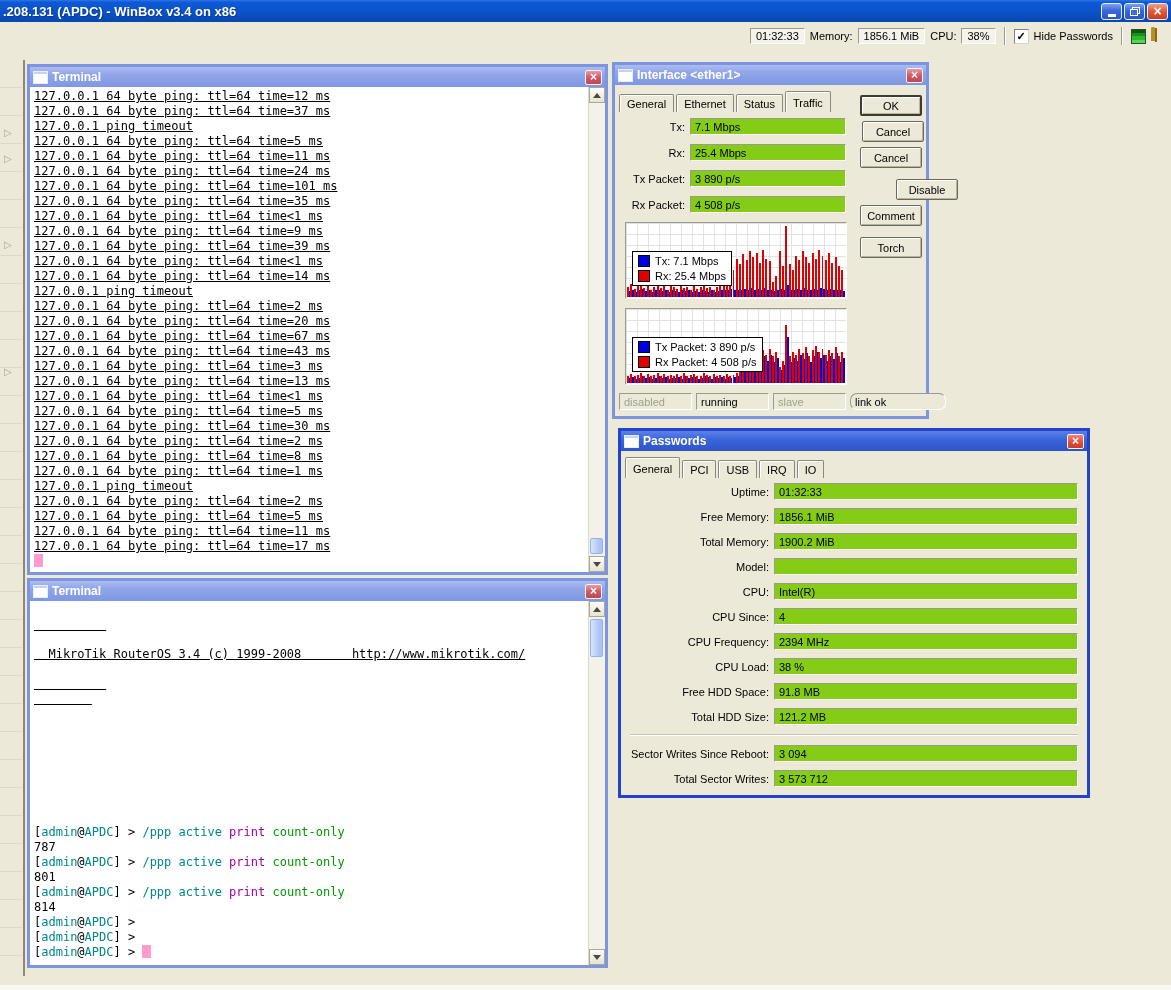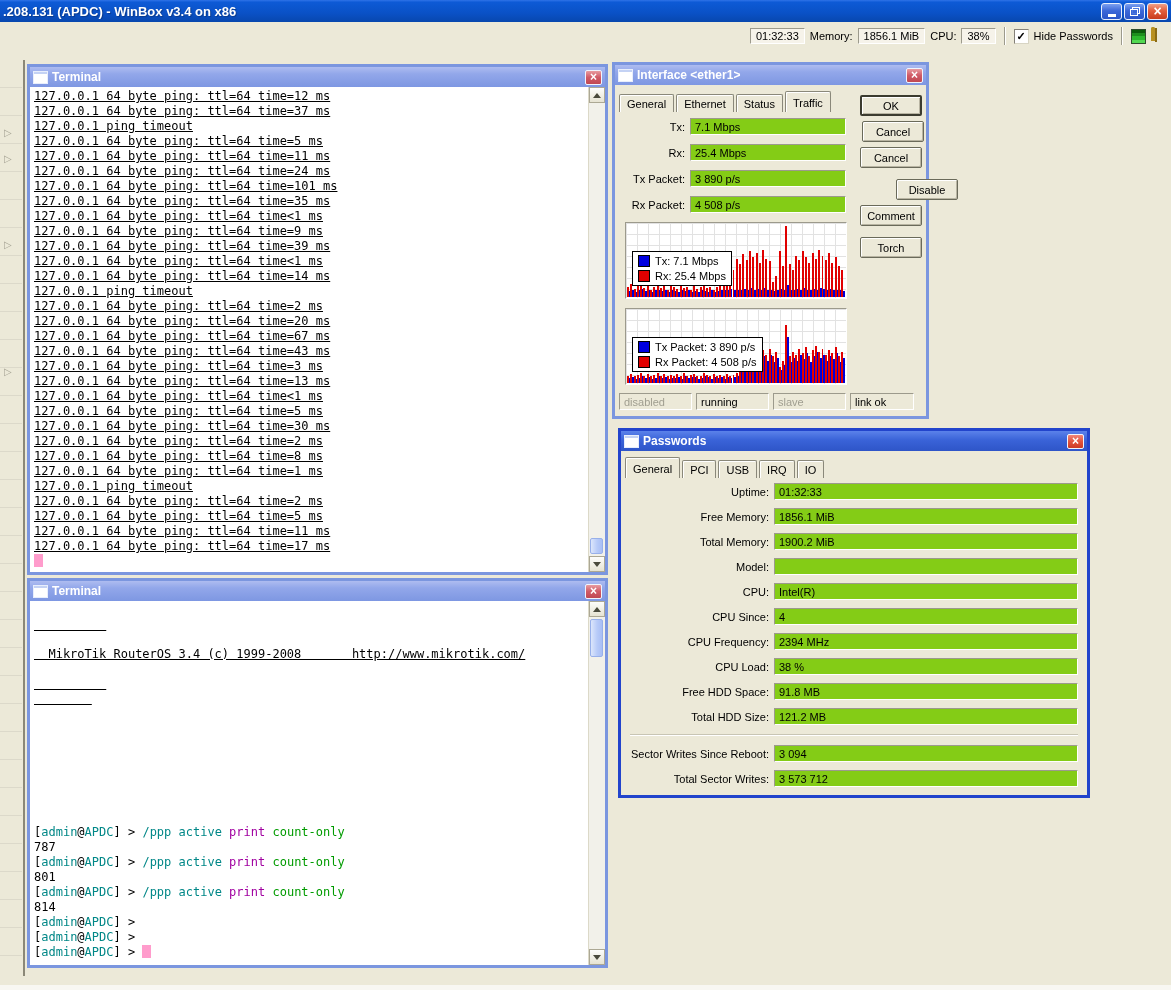--- a/index.html
+++ b/index.html
@@ -792,21 +792,21 @@
               <div class="leg-row">
                 <span class="sw" style="background: rgb(224, 0, 0);"></span>
                 <span>Rx Packet: 4 508 p/s</span>
               </div>
             </div>
         </div>
         <div id="if-status">
             <div class="scell muted" style="left: 4px; top: 308px; width: 73px;">disabled</div>
             <div class="scell" style="left: 81px; top: 308px; width: 73px;">running</div>
             <div class="scell muted" style="left: 158px; top: 308px; width: 73px;">slave</div>
-            <div class="scell" style="left: 235px; top: 308px; width: 64px;">link ok</div>
+            <div class="scell" style="left: 235px; top: 308px; width: 96px; border-radius: 7px;">link ok</div>
           </div>
       </div>
     </div>
 
     <div class="win active" style="left:618px;top:380px;width:472px;height:370px;">
       <div class="win-title">
         <span class="win-ico"></span>
         <span class="txt">Passwords</span>
         <span class="win-x">×</span>
       </div>

